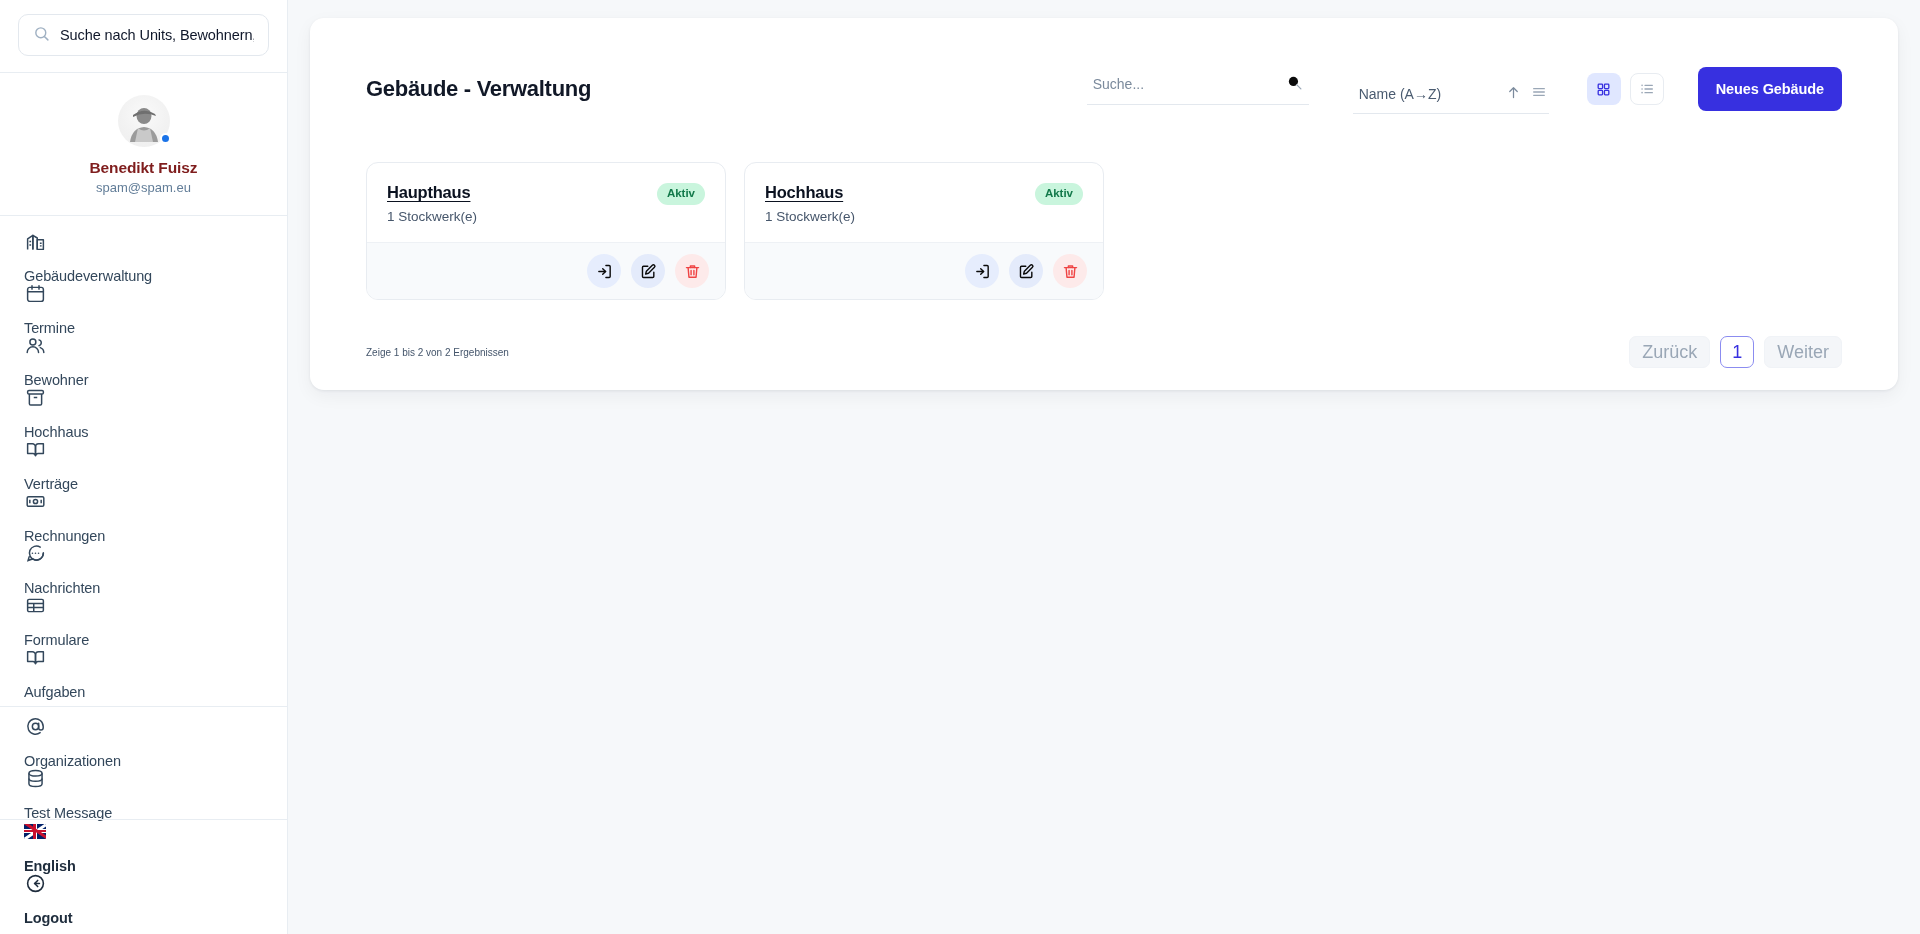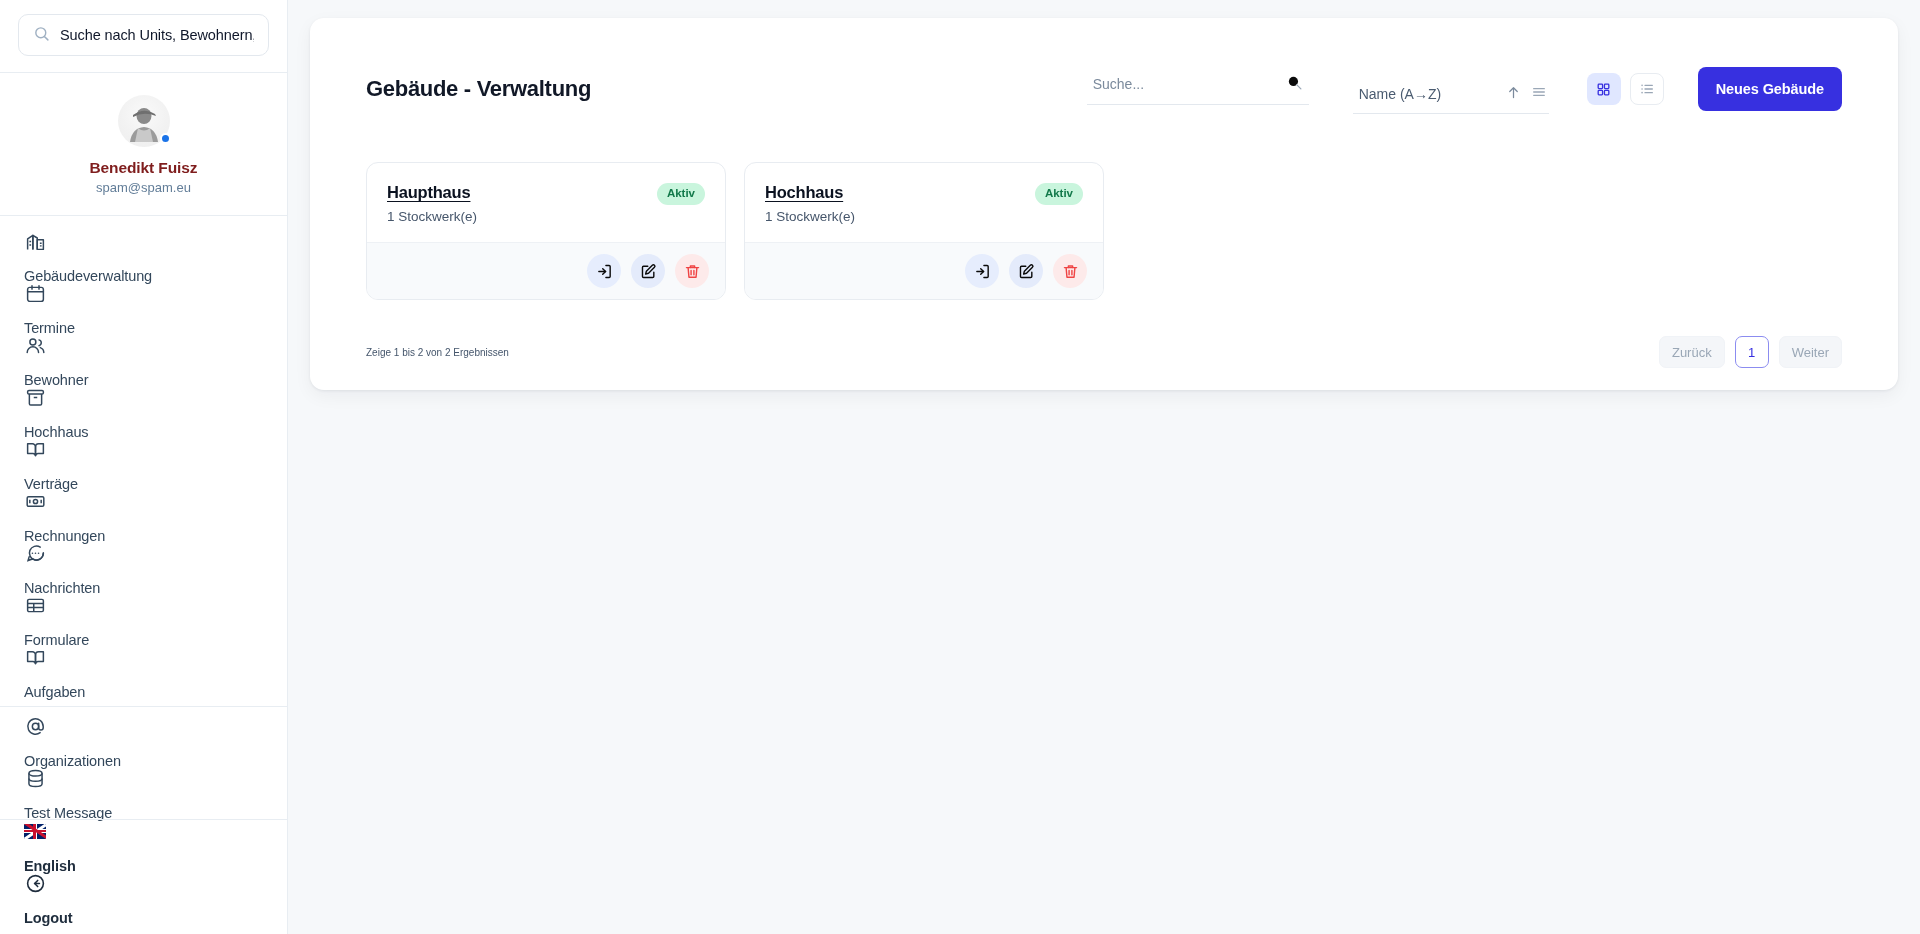--- a/index.html
+++ b/index.html
@@ -178,21 +178,21 @@
   .act.del   { background: #fdeaea; }
 
   
   .pager {
     display: flex; align-items: center; justify-content: space-between;
     padding: 36px 56px 0 56px;
   }
   .pager-info { font-size: 10px; color: #44556b; }
   .pager-btns { display: flex; align-items: center; gap: 10px; }
   .pg {
-    font-size: 13px; height: 32px; min-width: 44px; padding: 0 12px;
+    font-size: 18px; height: 32px; min-width: 44px; padding: 0 12px;
     border-radius: 7px; display: flex; align-items: center; justify-content: center;
     cursor: pointer; font-family: "Liberation Sans", sans-serif;
   }
   .pg.muted { background: #f4f6f9; color: #9aa7b6; border: 1px solid #f0f3f7; }
   .pg.current { background: #fff; color: #3730e0; border: 1px solid #8b8cf0; min-width: 34px; padding: 0 10px; }
 </style>
 </head>
 <body>
 
 <div class="app">

